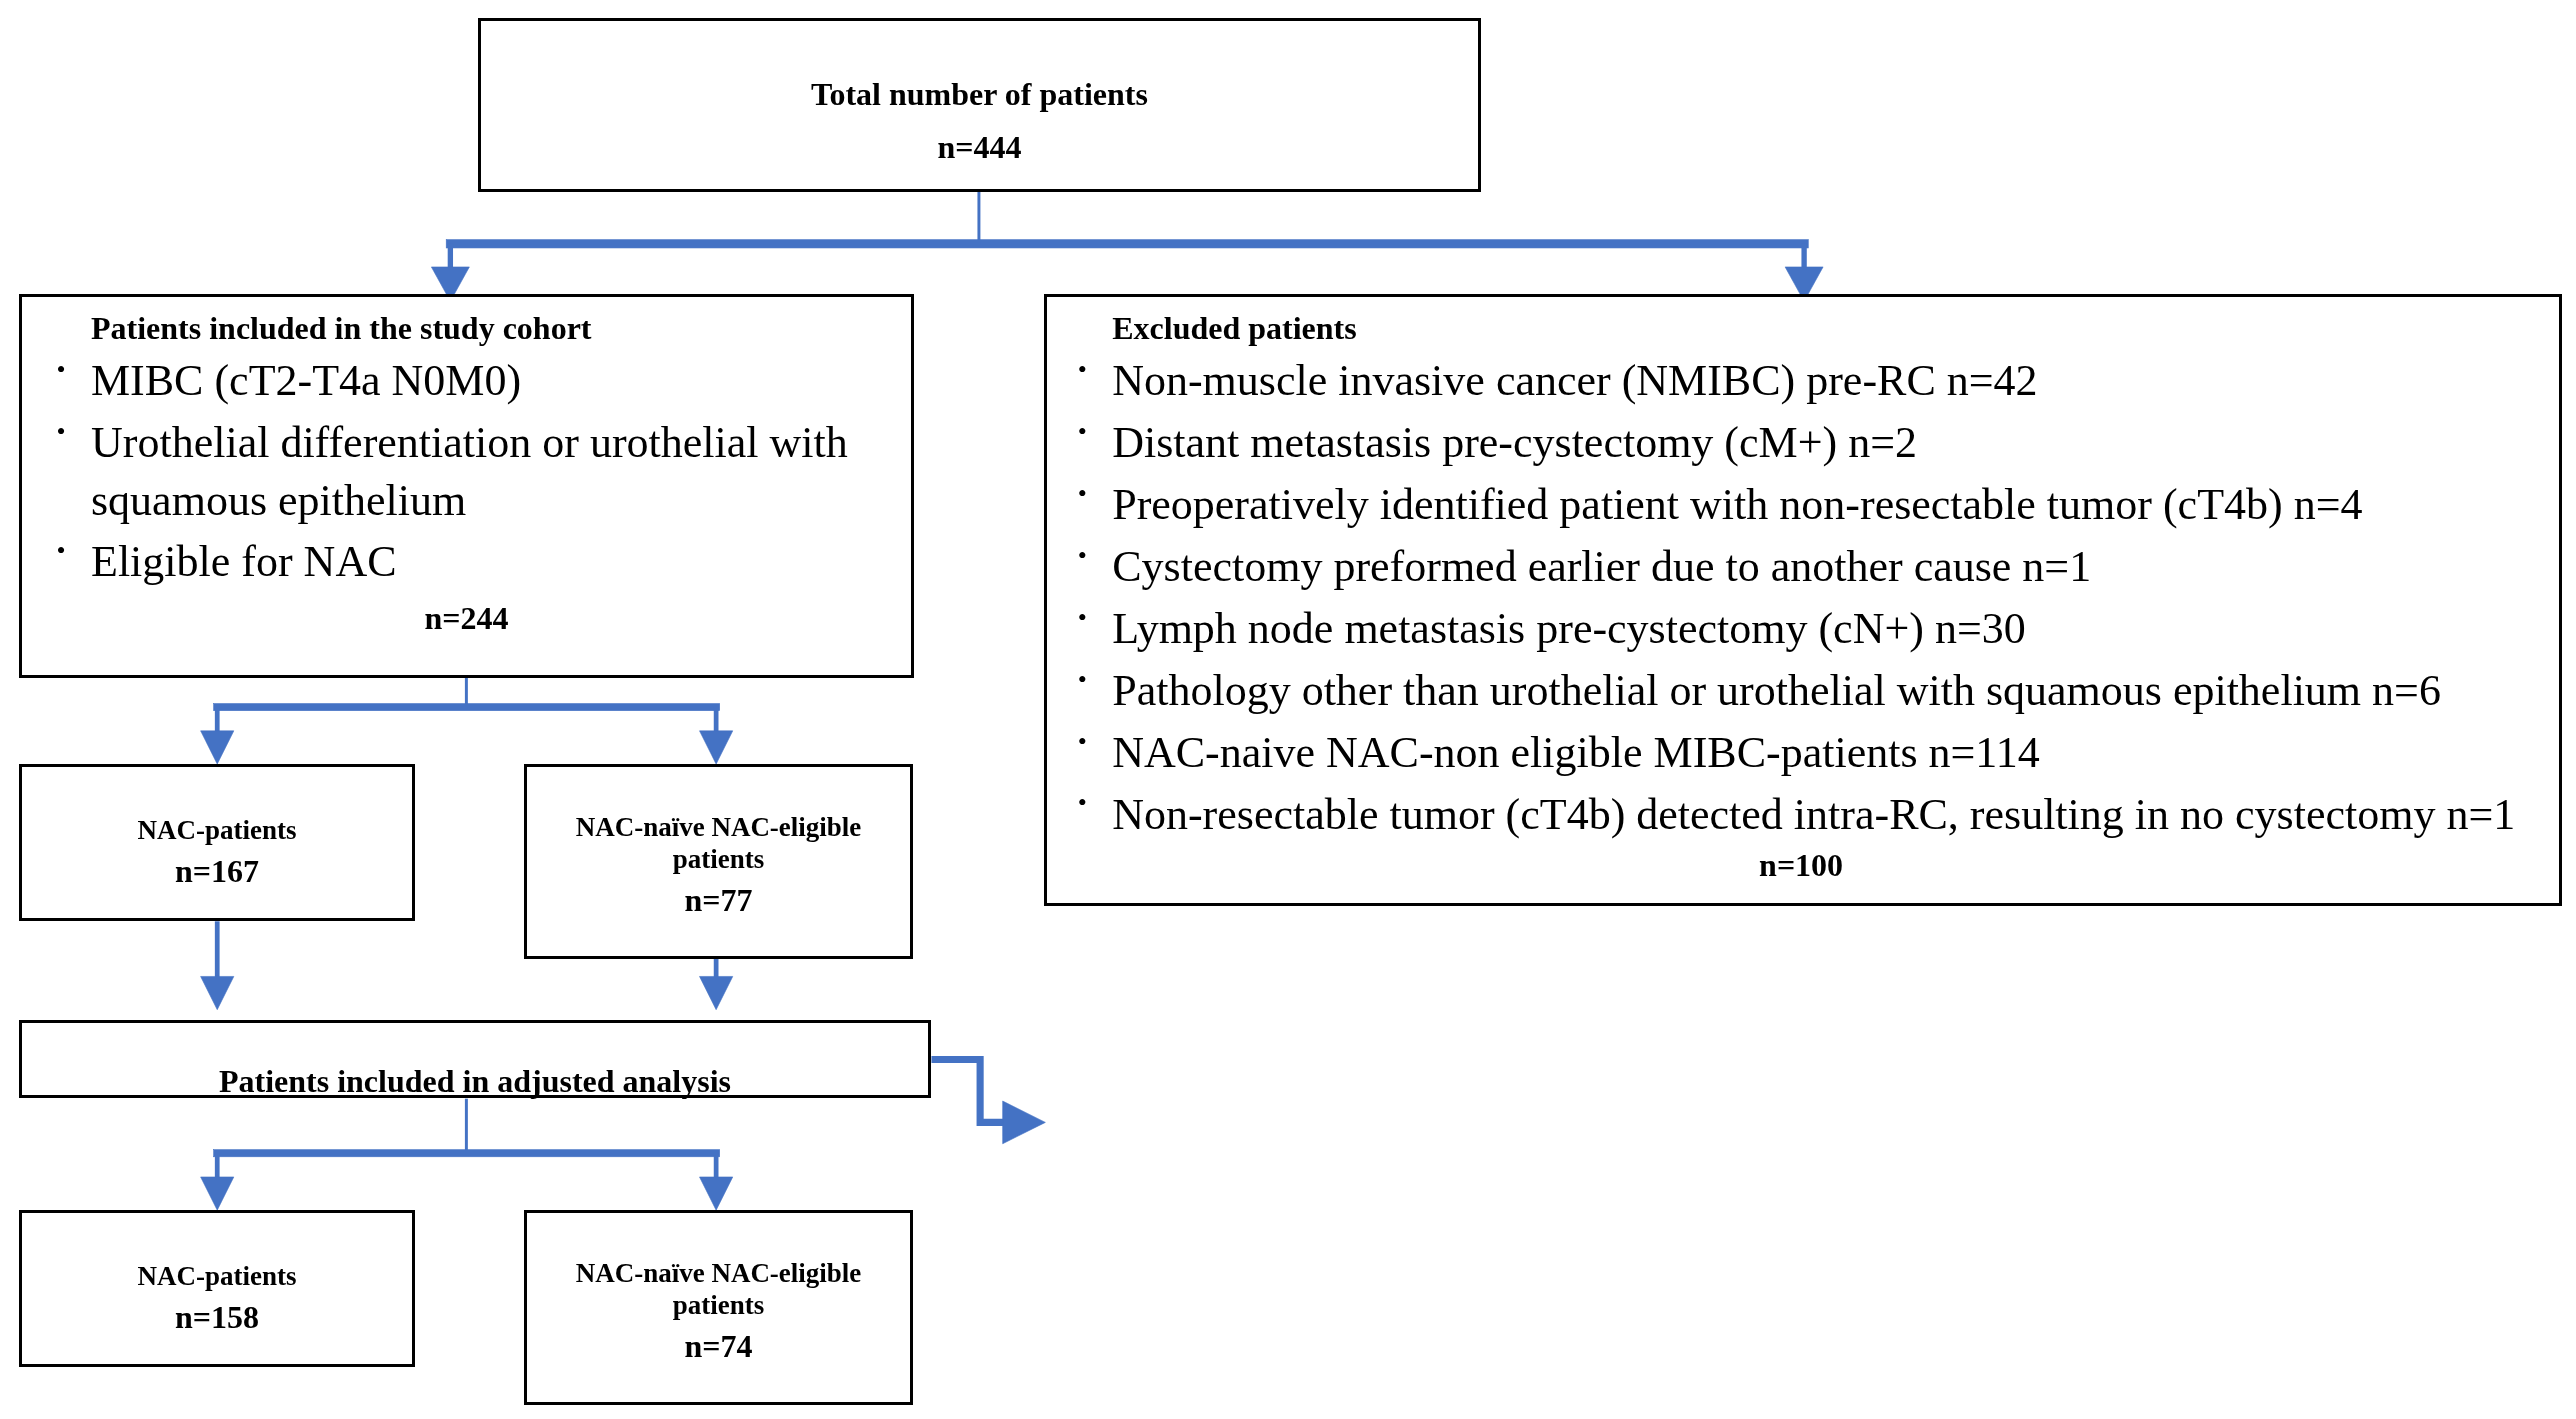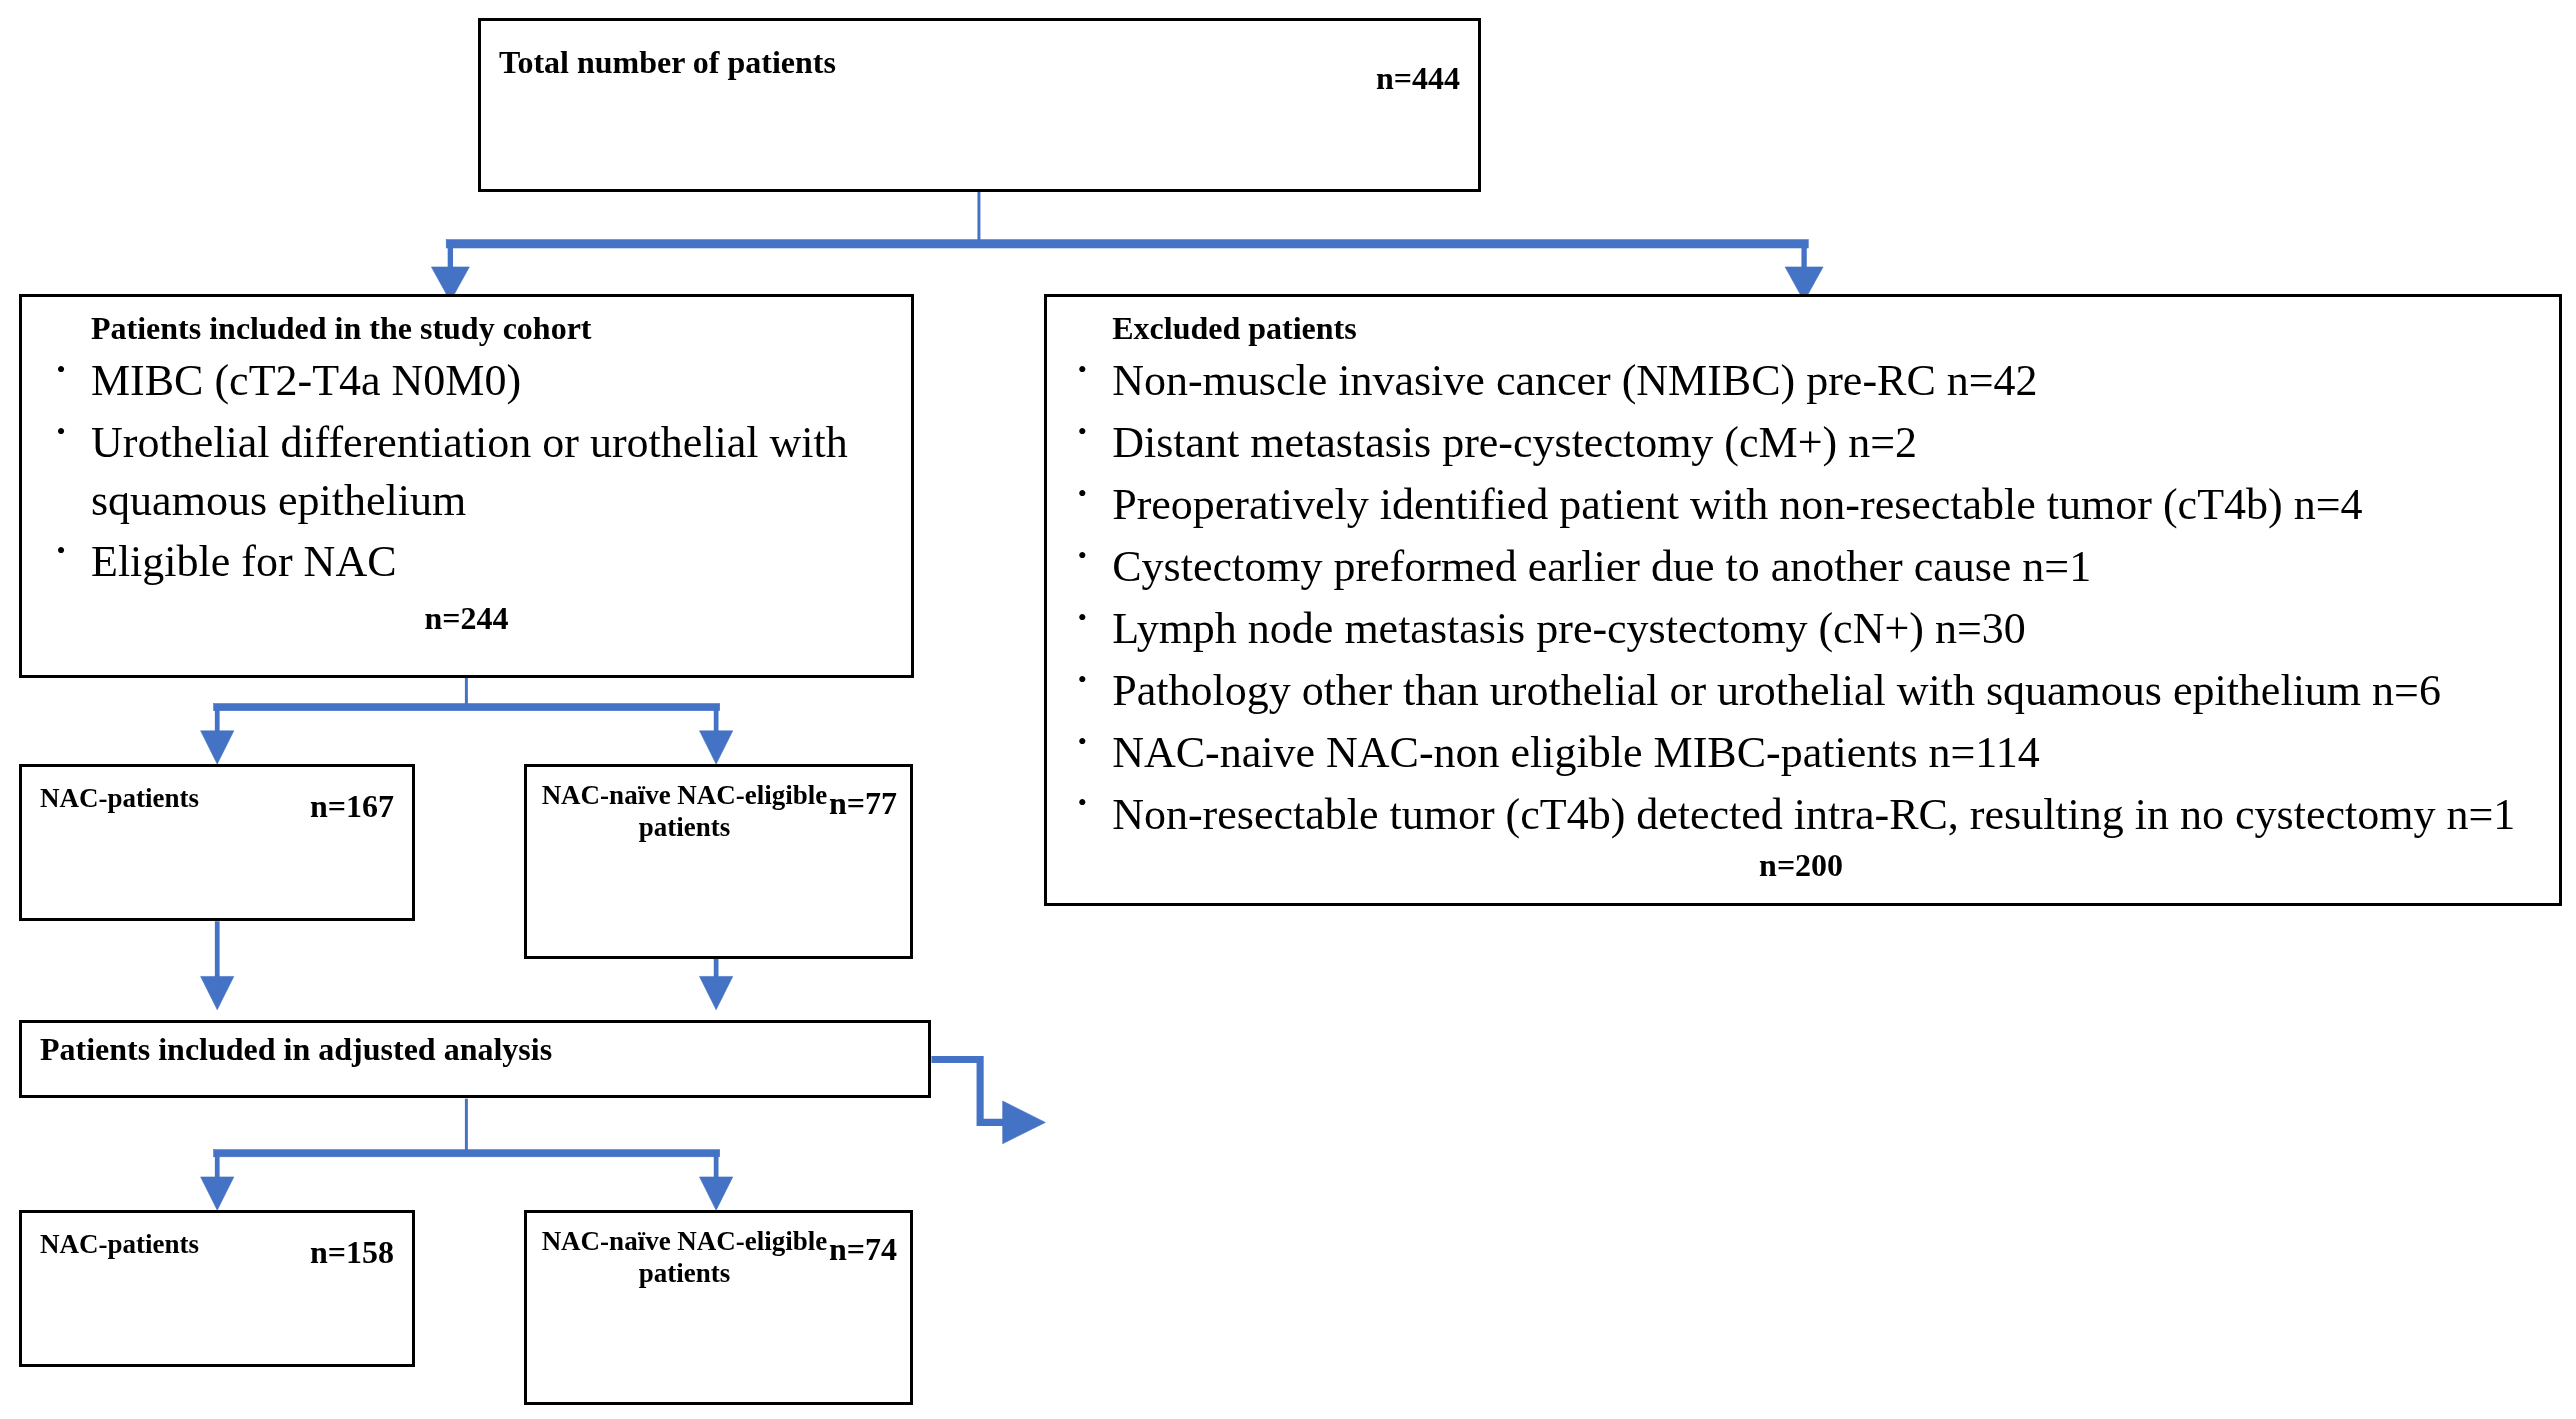--- a/index.html
+++ b/index.html
@@ -68,24 +68,25 @@
   }
   .nval.tight { margin-top: 2.4px; }
   .stack-title {
     font-weight: bold;
     font-size: 27px;
     line-height: 1.2;
     text-align: center;
   }
   .vcenter {
     display: flex;
-    flex-direction: row;
-    justify-content: space-between;
+    flex-direction: column;
+    justify-content: flex-start;
     height: 100%;
     box-sizing: border-box;
+    margin-top: 32px;
   }
 </style>
 </head>
 <body>
 
 <div id="canvas">
 
   <svg id="connectors" viewBox="0 0 4342 2392" xmlns="http://www.w3.org/2000/svg">
     <g fill="#4472C4" stroke="#4472C4">
 
@@ -146,21 +147,21 @@
       <ul class="bullets">
         <li>Non-muscle invasive cancer (NMIBC) pre-RC n=42</li>
         <li>Distant metastasis pre-cystectomy (cM+) n=2</li>
         <li>Preoperatively identified patient with non-resectable tumor (cT4b) n=4</li>
         <li>Cystectomy preformed earlier due to another cause n=1</li>
         <li>Lymph node metastasis pre-cystectomy (cN+) n=30</li>
         <li>Pathology other than urothelial or urothelial with squamous epithelium n=6</li>
         <li>NAC-naive NAC-non eligible MIBC-patients n=114</li>
         <li>Non-resectable tumor (cT4b) detected intra-RC, resulting in no cystectomy n=1</li>
       </ul>
-      <div class="nval tight">n=200</div>
+      <div class="nval tight">n=100</div>
     </div>
   </div>
 
   <div class="node" style="left:19px; top:764px; width:396px; height:157px;">
     <div class="node-inner vcenter" style="padding-top:15.4px;">
       <div class="stack-title">NAC-patients</div>
       <div class="nval">n=167</div>
     </div>
   </div>
 

